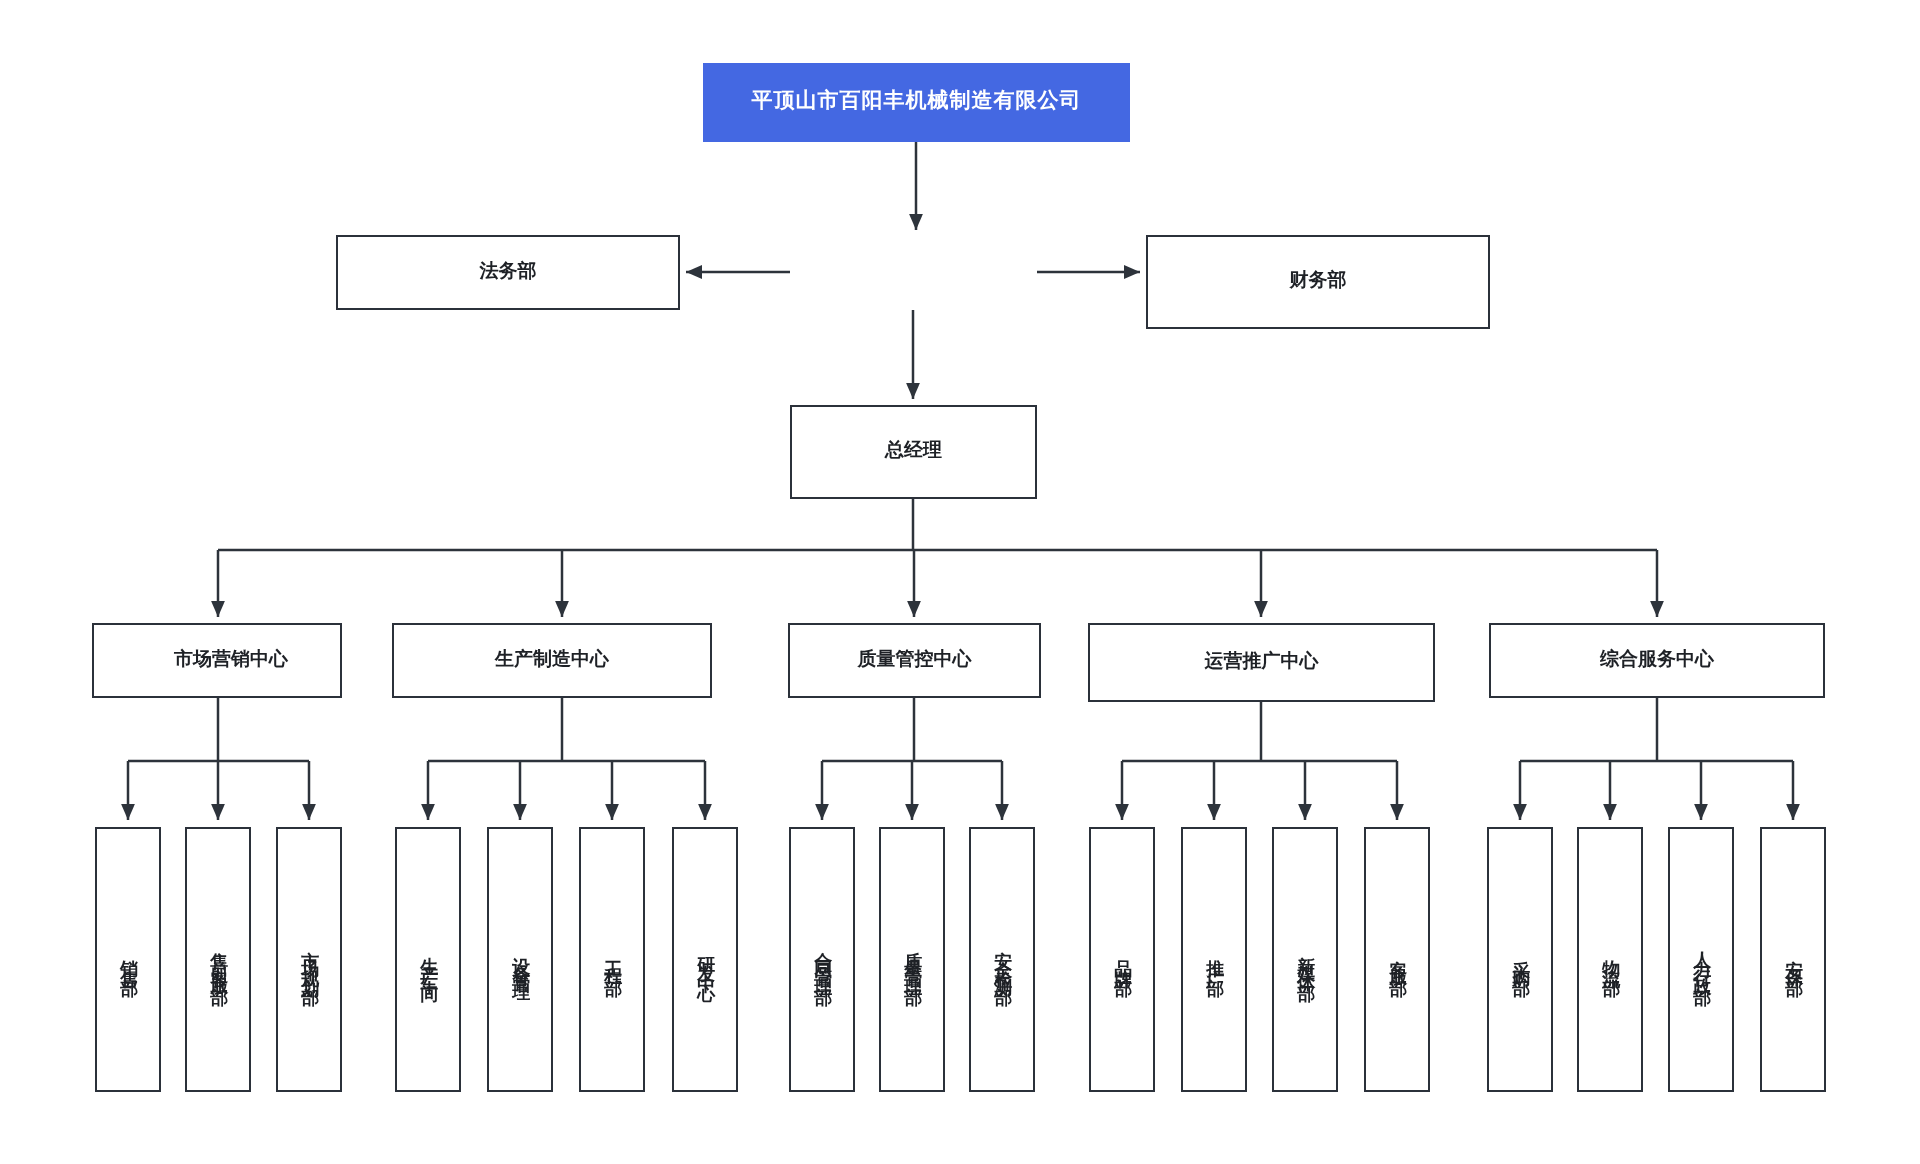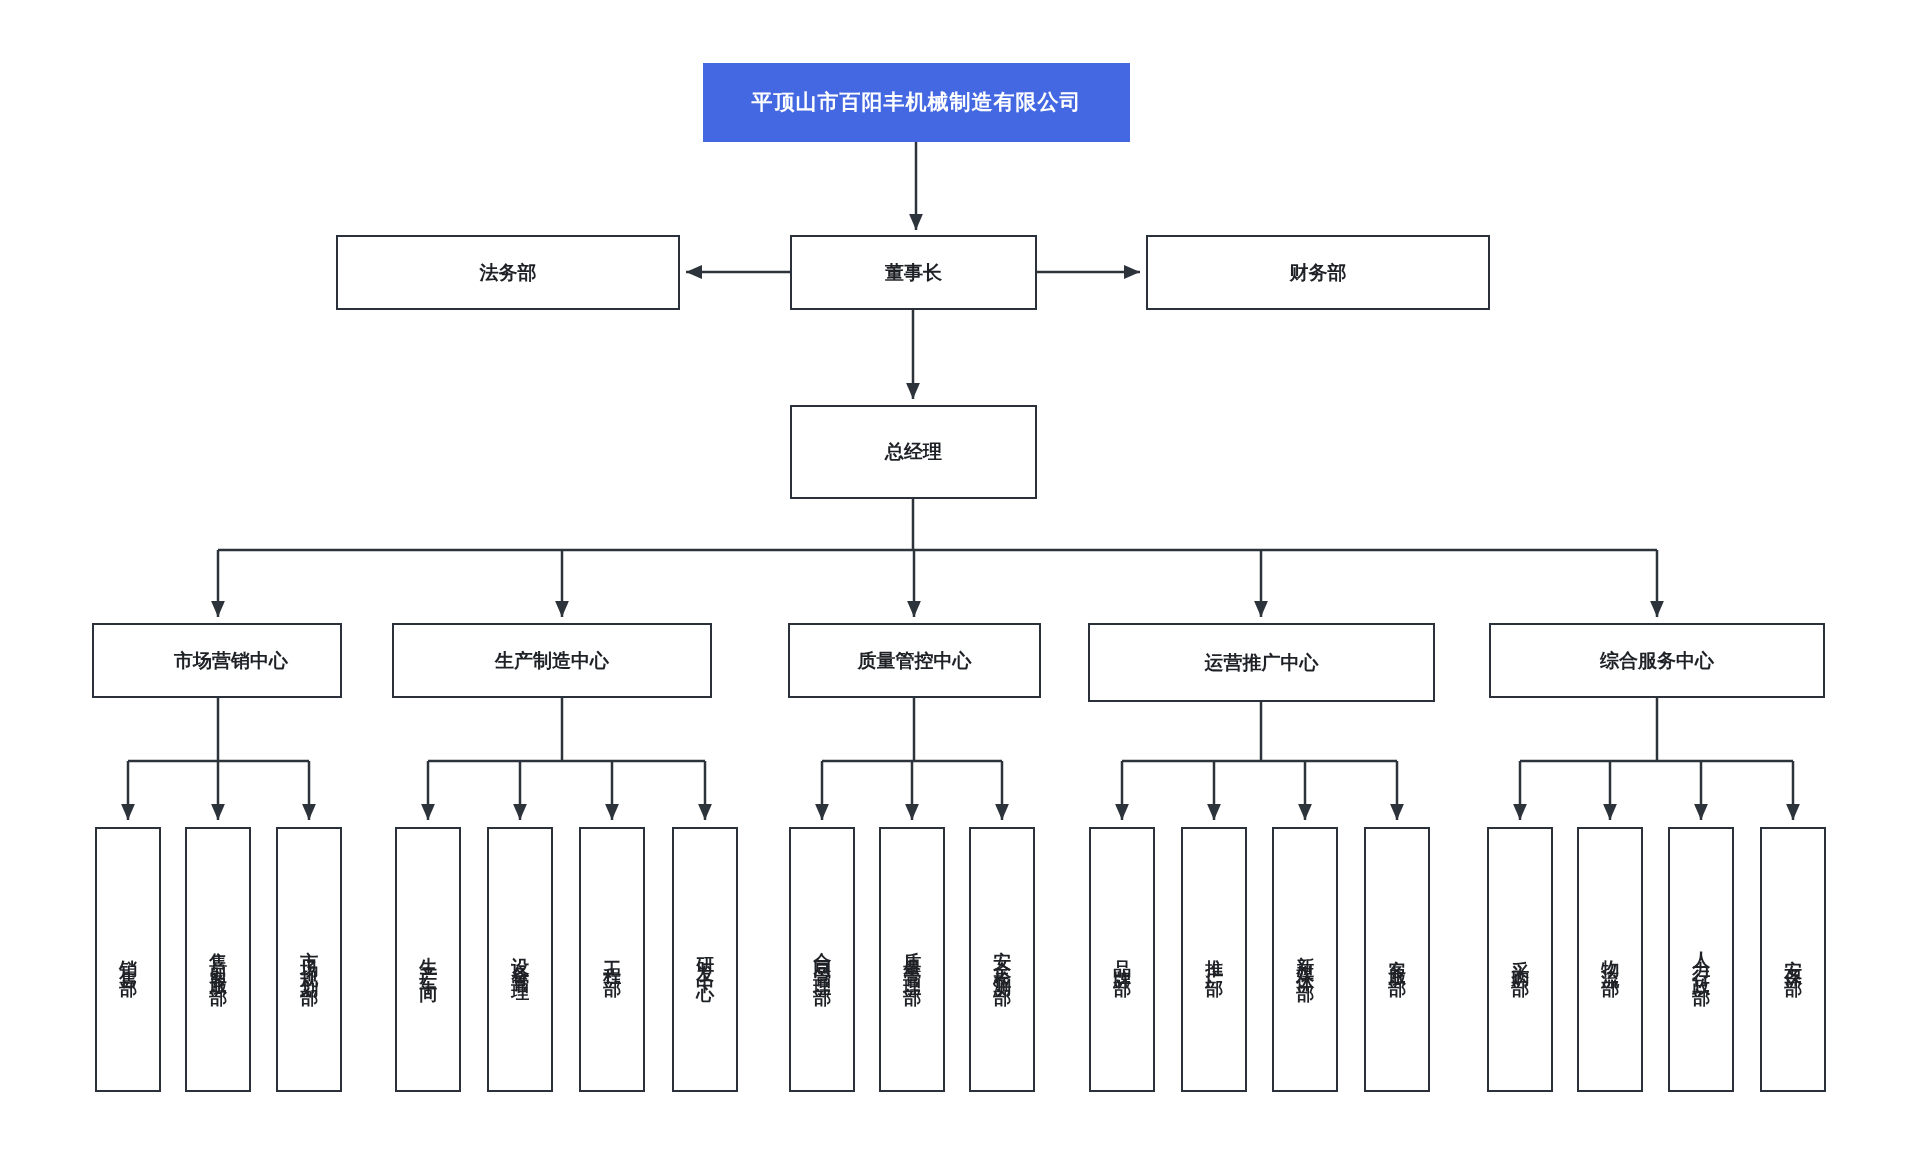--- a/index.html
+++ b/index.html
@@ -1,18 +1,18 @@
 <!DOCTYPE html>
 <html><head>
 <meta charset="utf-8">
 <style>
   html,body{margin:0;padding:0;background:#ffffff;}
   .canvas{
     position:relative;width:1920px;height:1164px;background:var(--bg,#ffffff);
-    font-family:Liberation Serif, serif;overflow:hidden;
+    font-family:Liberation Mono, monospace;overflow:hidden;
   }
   .wires{position:absolute;left:0;top:0;width:1920px;height:1164px;}
   .wire{fill:none;stroke:var(--line,#2d333b);stroke-width:2.5;}
   .ah{fill:var(--line,#2d333b);}
   .node{
     position:absolute;box-sizing:border-box;background:#ffffff;
     border:2.5px solid var(--border,#2b313a);
     display:flex;align-items:center;justify-content:center;
     font-weight:bold;font-size:19px;color:var(--text,#1e2126);
     text-align:center;line-height:1.25;cursor:default;
@@ -83,22 +83,21 @@
     <path class="wire" d="M1520 761 H1793"></path>
     <path class="wire" marker-end="url(#ahm)" d="M1520 761 V820"></path>
     <path class="wire" marker-end="url(#ahm)" d="M1610 761 V820"></path>
     <path class="wire" marker-end="url(#ahm)" d="M1701 761 V820"></path>
     <path class="wire" marker-end="url(#ahm)" d="M1793 761 V820"></path>
   </svg>
 
   <div class="node root" style="left:703px;top:63px;width:427px;height:79px;">平顶山市百阳丰机械制造有限公司</div>
 
   <div class="node" style="left:336px;top:235px;width:344px;height:75px;">法务部</div>
-  <div class="node" style="left:790px;top:235px;width:247px;height:75px;">董事长</div>
-  <div class="node" style="left:1146px;top:235px;width:344px;height:75px;">财务部</div>
+  <div class="node" style="left:1146px;top:235px;width:344px;height:94px;">财务部</div>
 
   <div class="node" style="left:790px;top:405px;width:247px;height:94px;">总经理</div>
 
   <div class="node" style="left:92px;top:623px;width:250px;height:75px;padding-left:28px;">市场营销中心</div>
   <div class="node" style="left:392px;top:623px;width:320px;height:75px;">生产制造中心</div>
   <div class="node" style="left:788px;top:623px;width:253px;height:75px;">质量管控中心</div>
   <div class="node" style="left:1088px;top:623px;width:347px;height:79px;">运营推广中心</div>
   <div class="node" style="left:1489px;top:623px;width:336px;height:75px;">综合服务中心</div>
 
   <div class="node v" style="left:95px;top:827px;width:66px;height:265px;">销售部</div>

